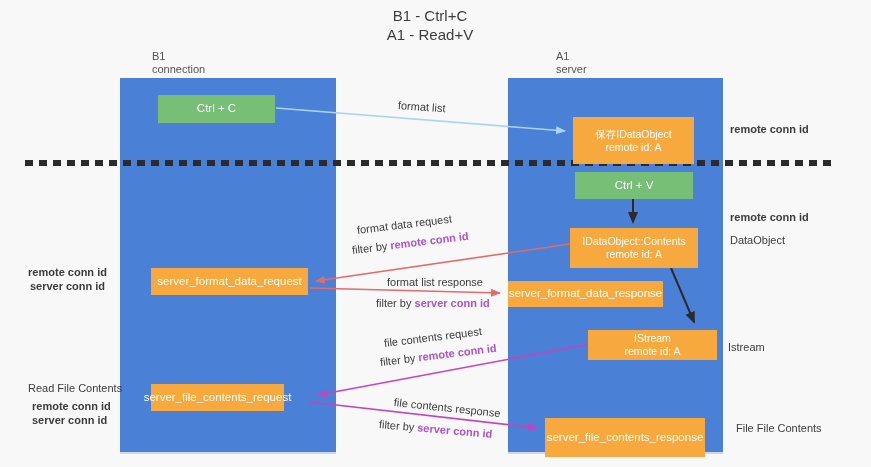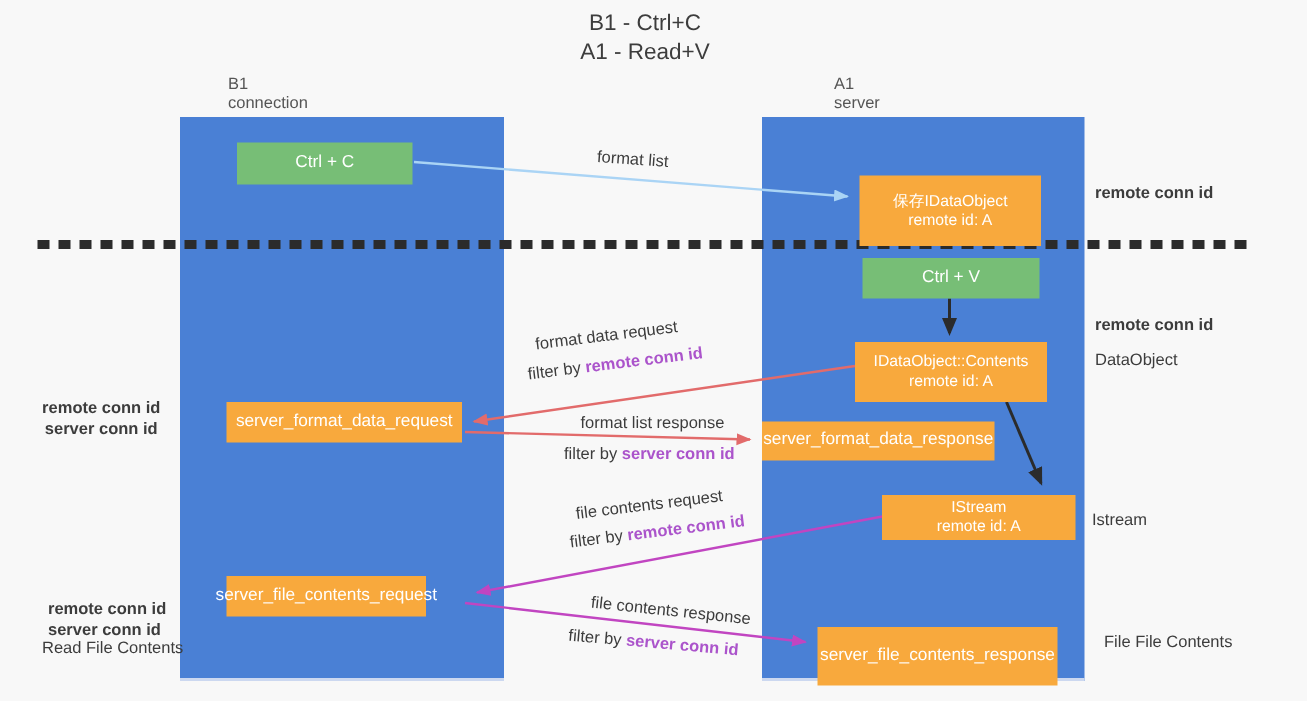--- a/index.html
+++ b/index.html
@@ -141,17 +141,17 @@
   </div>
 
   <div class="abs sidelbl purple" style="left:730px;top:123px;">remote conn id</div>
   <div class="abs sidelbl purple" style="left:730px;top:211px;">remote conn id</div>
   <div class="abs sidelbl" style="left:730px;top:234px;">DataObject</div>
   <div class="abs sidelbl" style="left:728px;top:341px;">Istream</div>
   <div class="abs sidelbl" style="left:736px;top:422px;">File File Contents</div>
 
   <div class="abs sidelbl purple" style="left:20px;top:266px;width:95px;text-align:center;">remote conn id</div>
   <div class="abs sidelbl greentxt" style="left:20px;top:280px;width:95px;text-align:center;">server conn id</div>
-  <div class="abs sidelbl" style="left:28px;top:382px;margin-top:44px;">Read File Contents</div>
+  <div class="abs sidelbl" style="left:28px;top:382px;">Read File Contents</div>
   <div class="abs sidelbl purple" style="left:32px;top:400px;">remote conn id</div>
   <div class="abs sidelbl greentxt" style="left:32px;top:414px;">server conn id</div>
 
 </div>
 
 </body></html>

